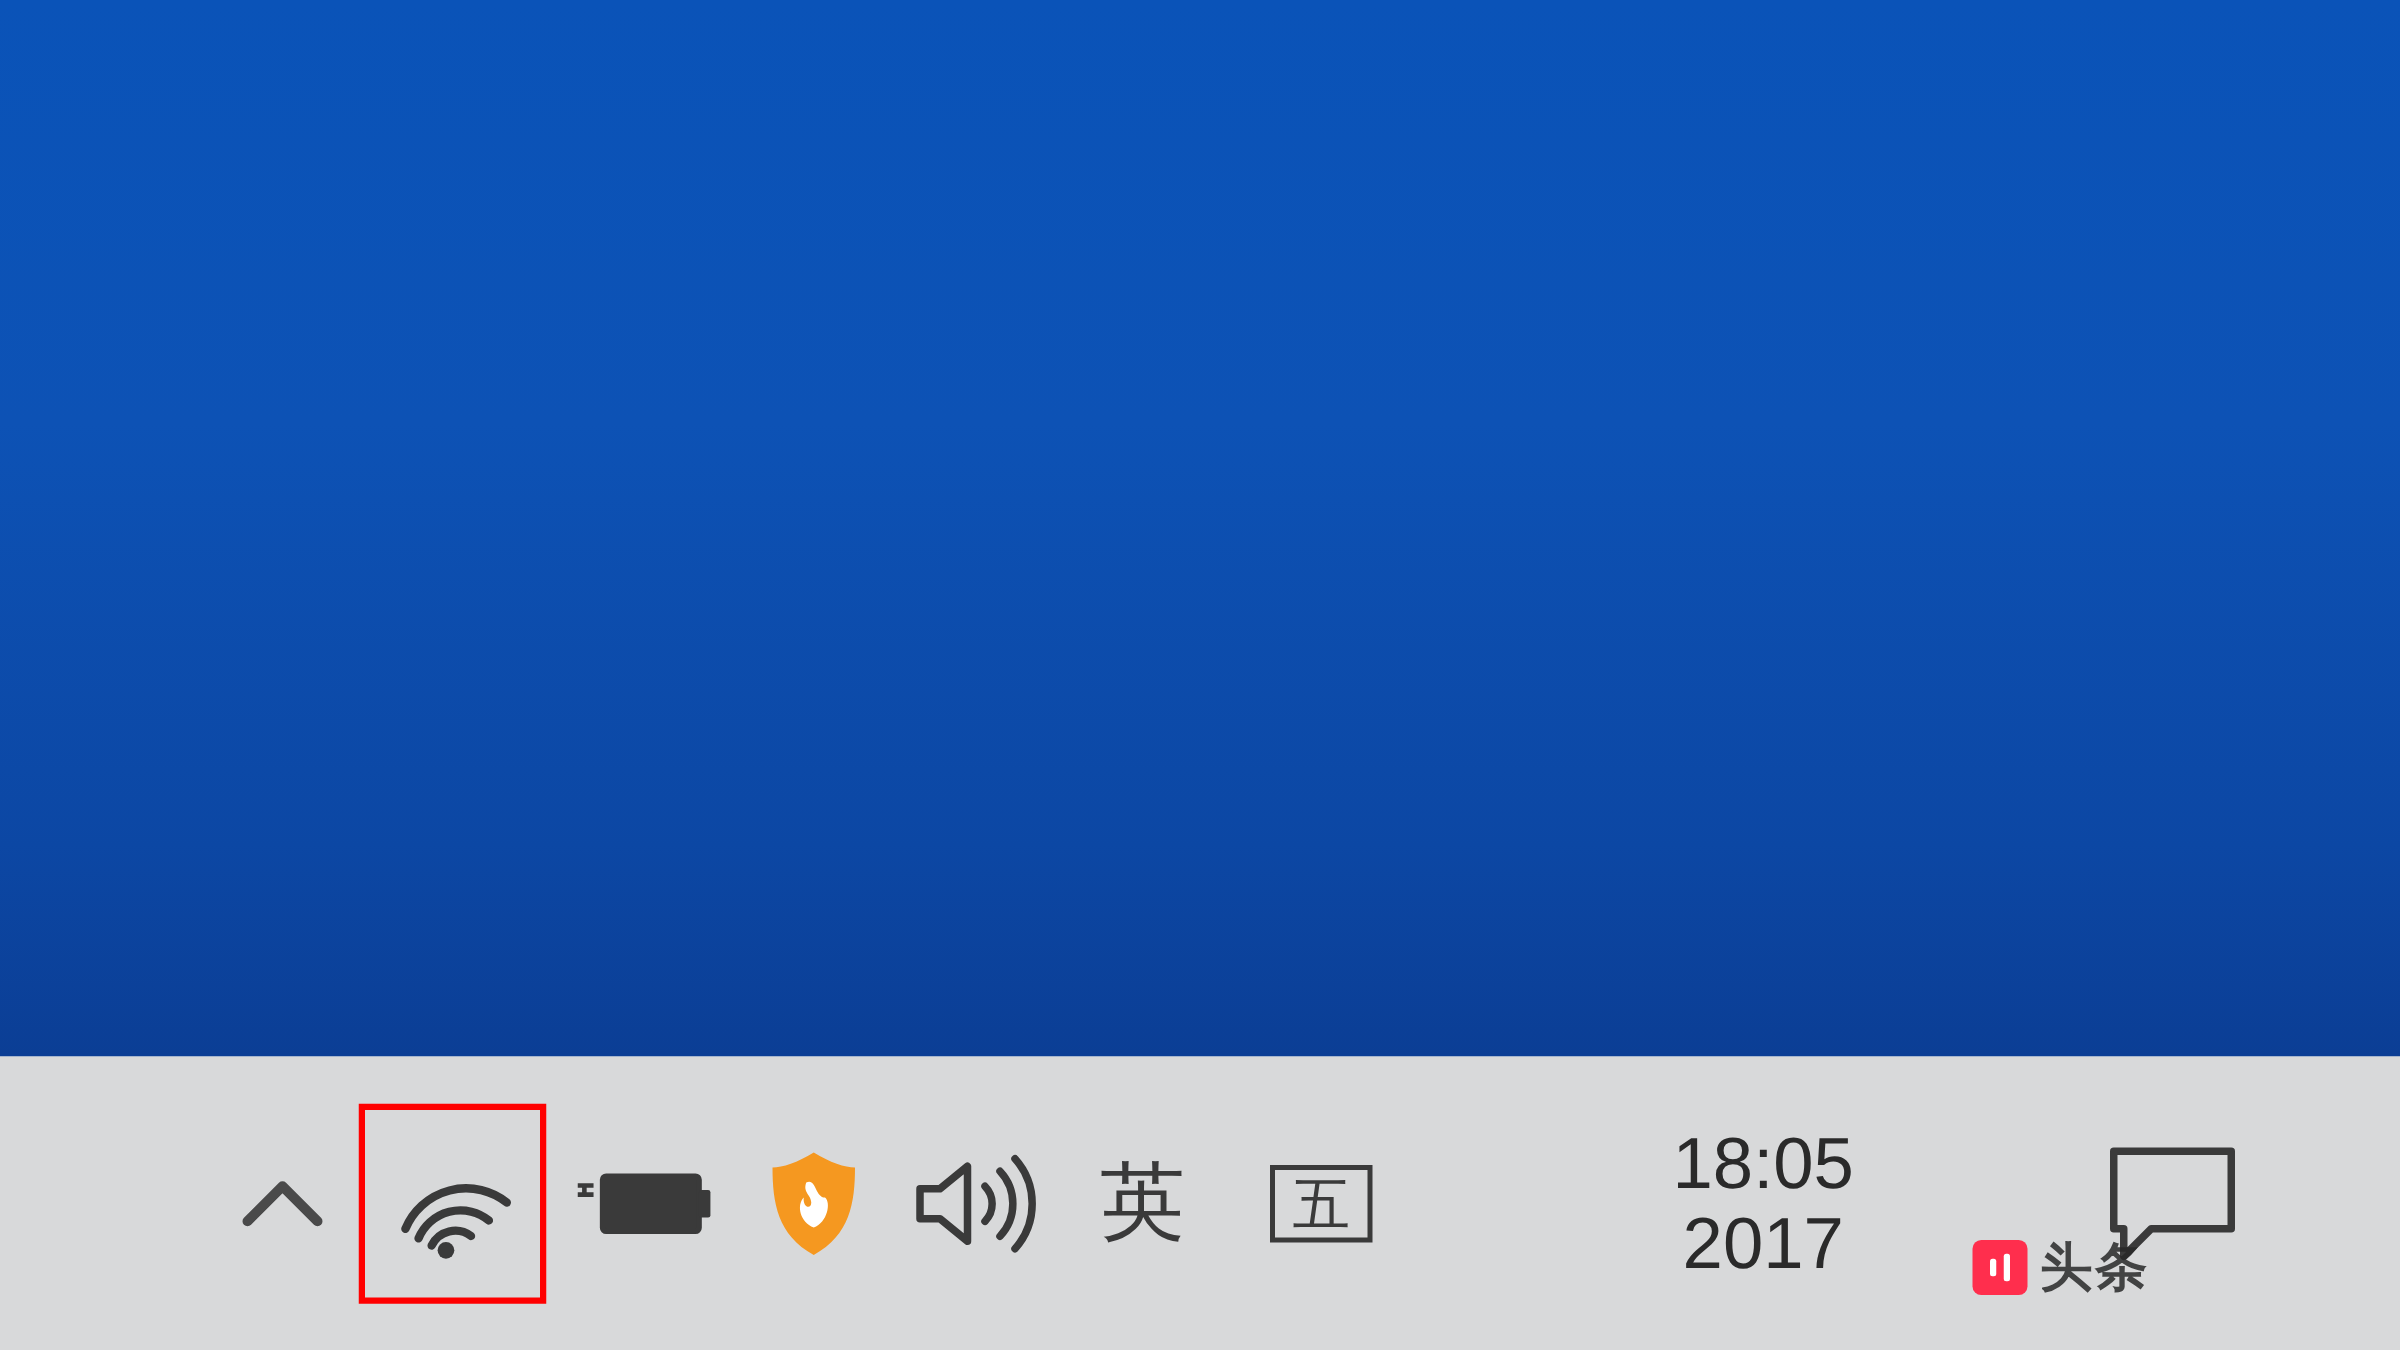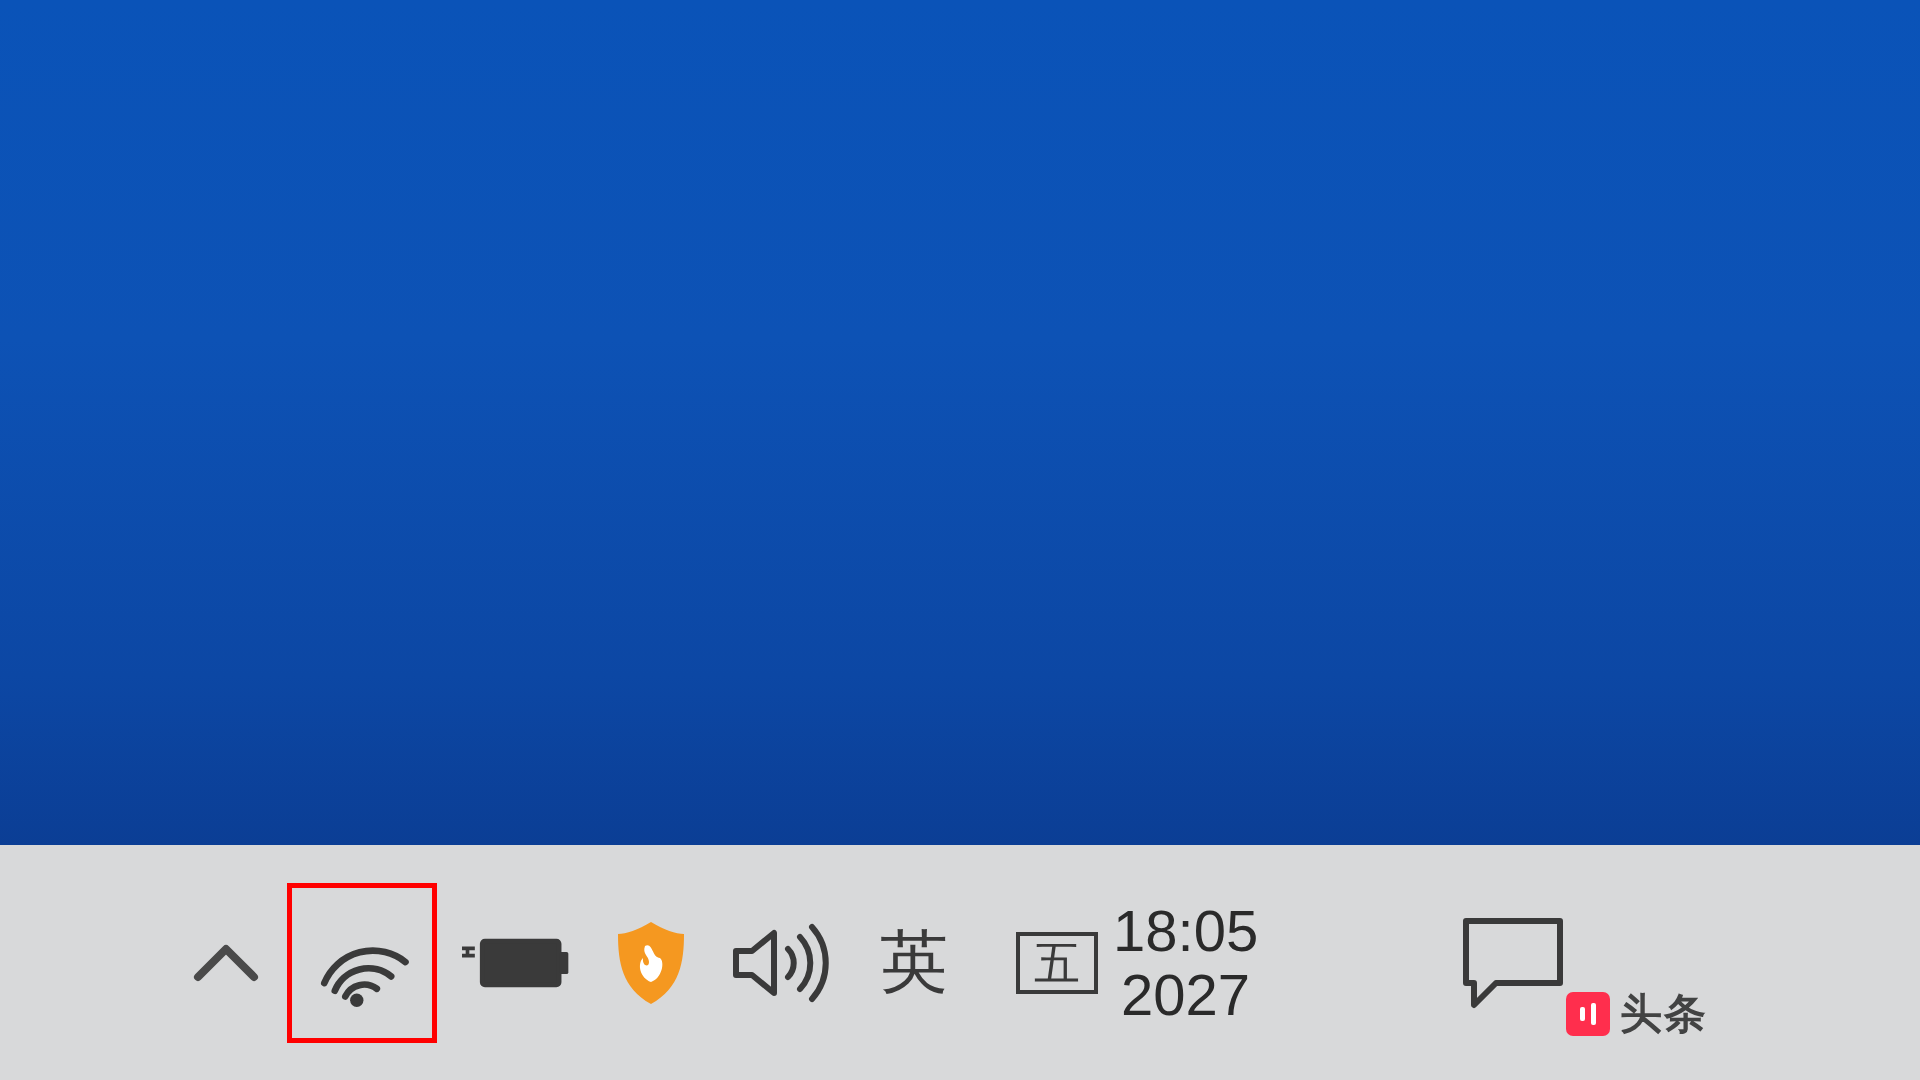--- a/index.html
+++ b/index.html
@@ -58,20 +58,21 @@
     .ime-box {
       font-size: 46px;
       font-weight: 400;
       color: #3a3a3a;
       font-family: "SimSun", "NSimSun", "Microsoft YaHei", sans-serif;
       border: 4px solid #3a3a3a;
       padding: 4px 14px;
       line-height: 1;
     }
     .clock-area {
+      margin-left: 225px;
       display: flex;
       flex-direction: column;
       align-items: center;
       justify-content: center;
       color: #2a2a2a;
     }
     .clock-time {
       font-size: 58px;
       line-height: 1.1;
     }
@@ -81,21 +82,21 @@
     }
     .action-center {
       margin-left: 200px;
       display: flex;
       align-items: center;
       justify-content: center;
     }
     .watermark {
       position: absolute;
       bottom: 38px;
-      right: 212px;
+      right: 200px;
       font-size: 42px;
       color: rgba(40, 40, 40, 0.85);
       font-weight: 600;
       letter-spacing: 2px;
       display: flex;
       align-items: center;
       gap: 4px;
     }
     .watermark-logo {
       width: 44px;
@@ -172,21 +173,21 @@
     </div>
 
     <div class="tray-item" style="margin-left:28px;">
       <span class="ime-box">五</span>
     </div>
 
   </div>
 
   <div class="clock-area">
     <div class="clock-time">18:05</div>
-    <div class="clock-date">2027</div>
+    <div class="clock-date">2017</div>
   </div>
 
   <div class="action-center">
     <svg width="110" height="100" viewBox="0 0 110 100">
       <path d="M 8 8 L 102 8 L 102 70 L 38 70 L 16 92 L 16 70 L 8 70 Z" stroke="#3a3a3a" stroke-width="6" fill="none" stroke-linejoin="round"></path>
     </svg>
   </div>
 
 </div>
 

